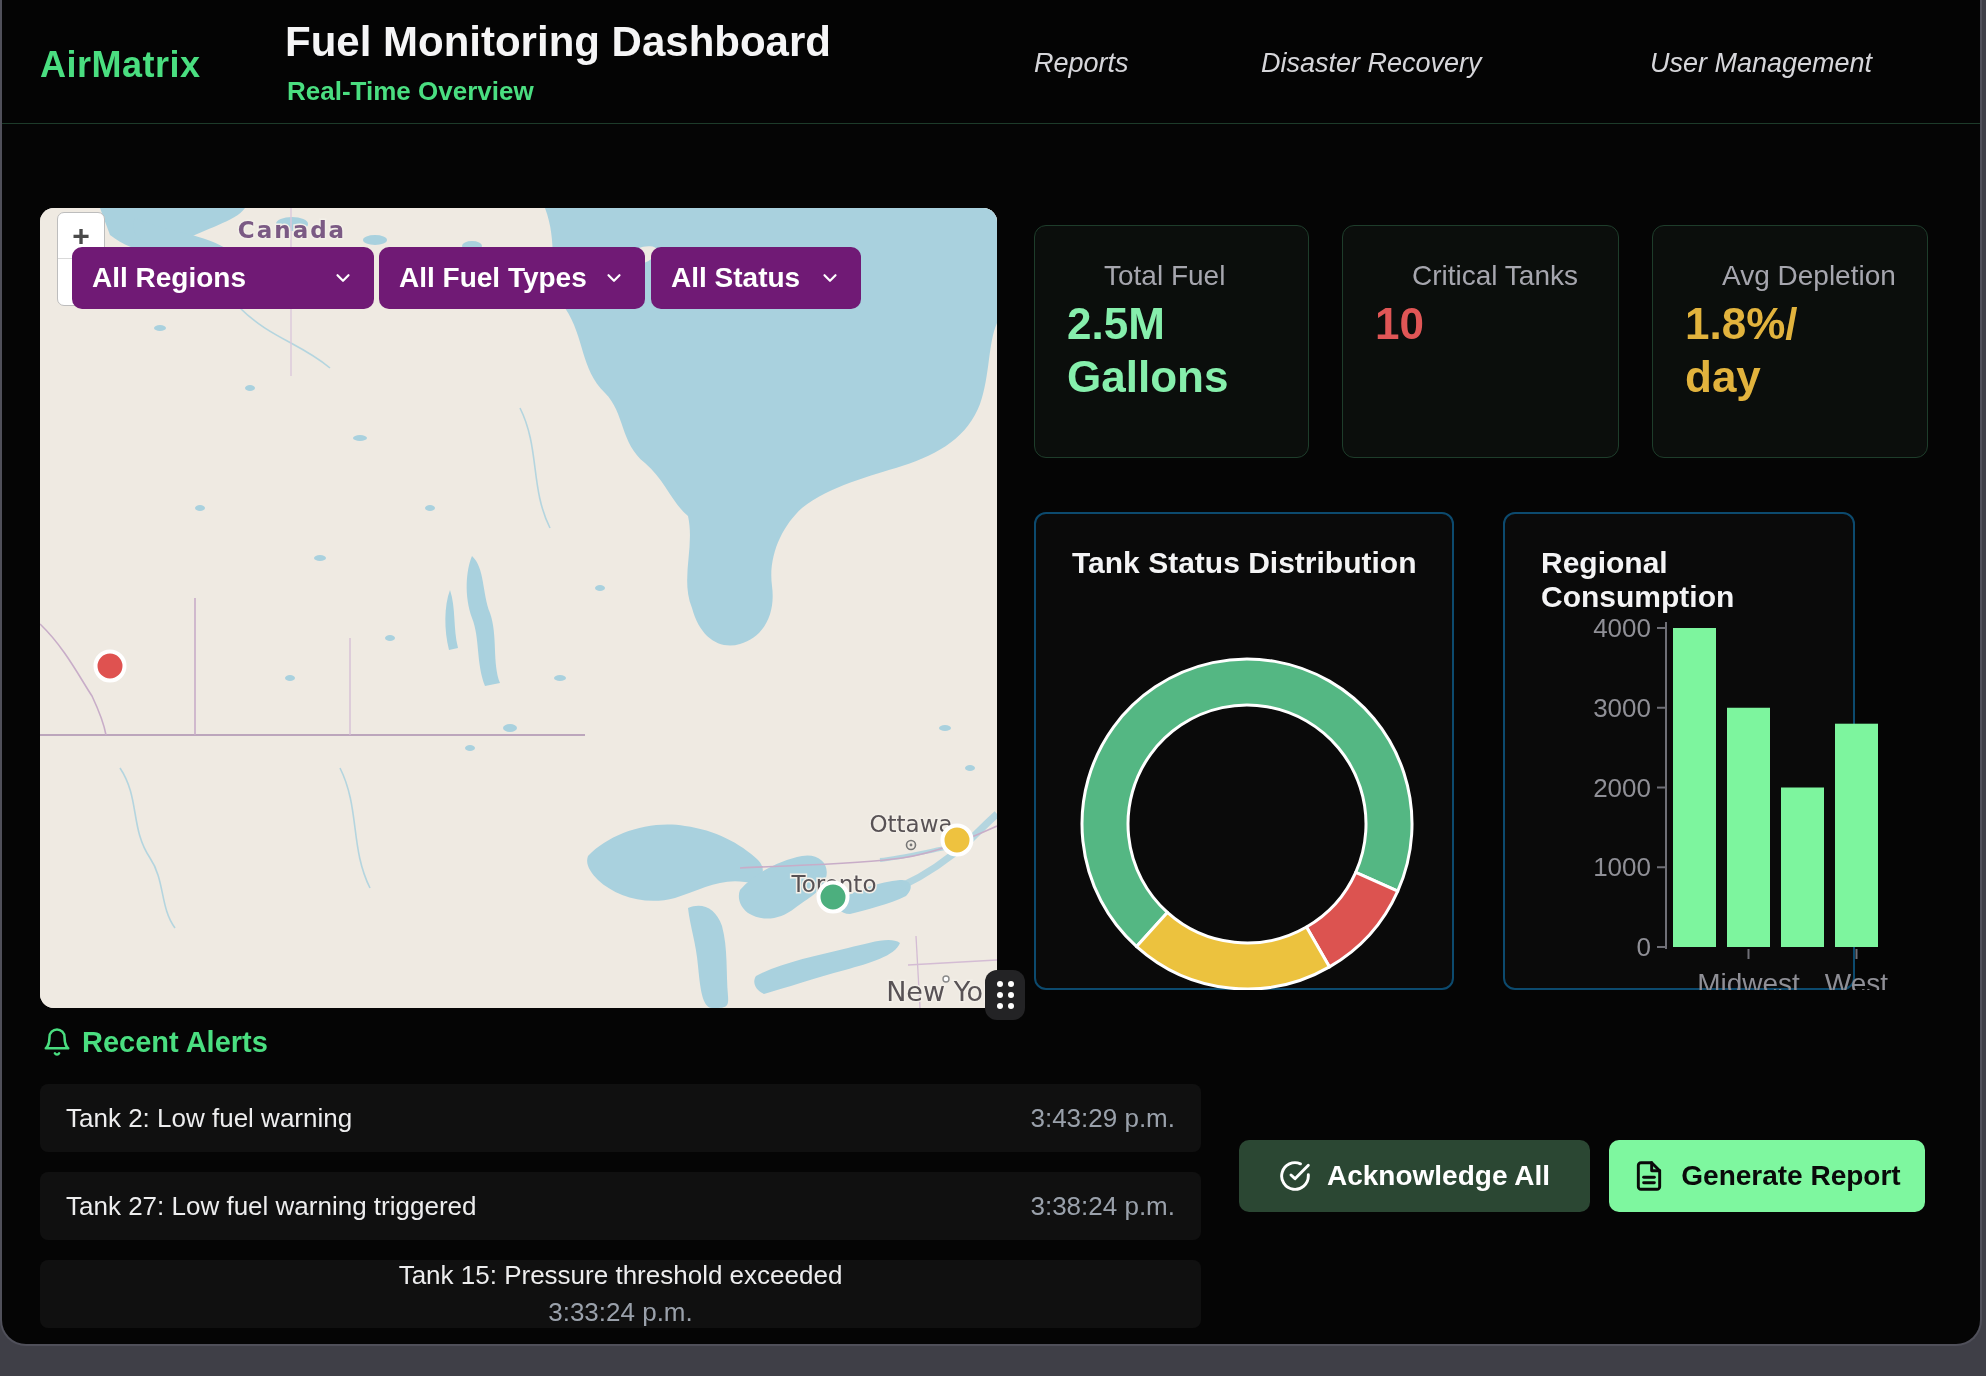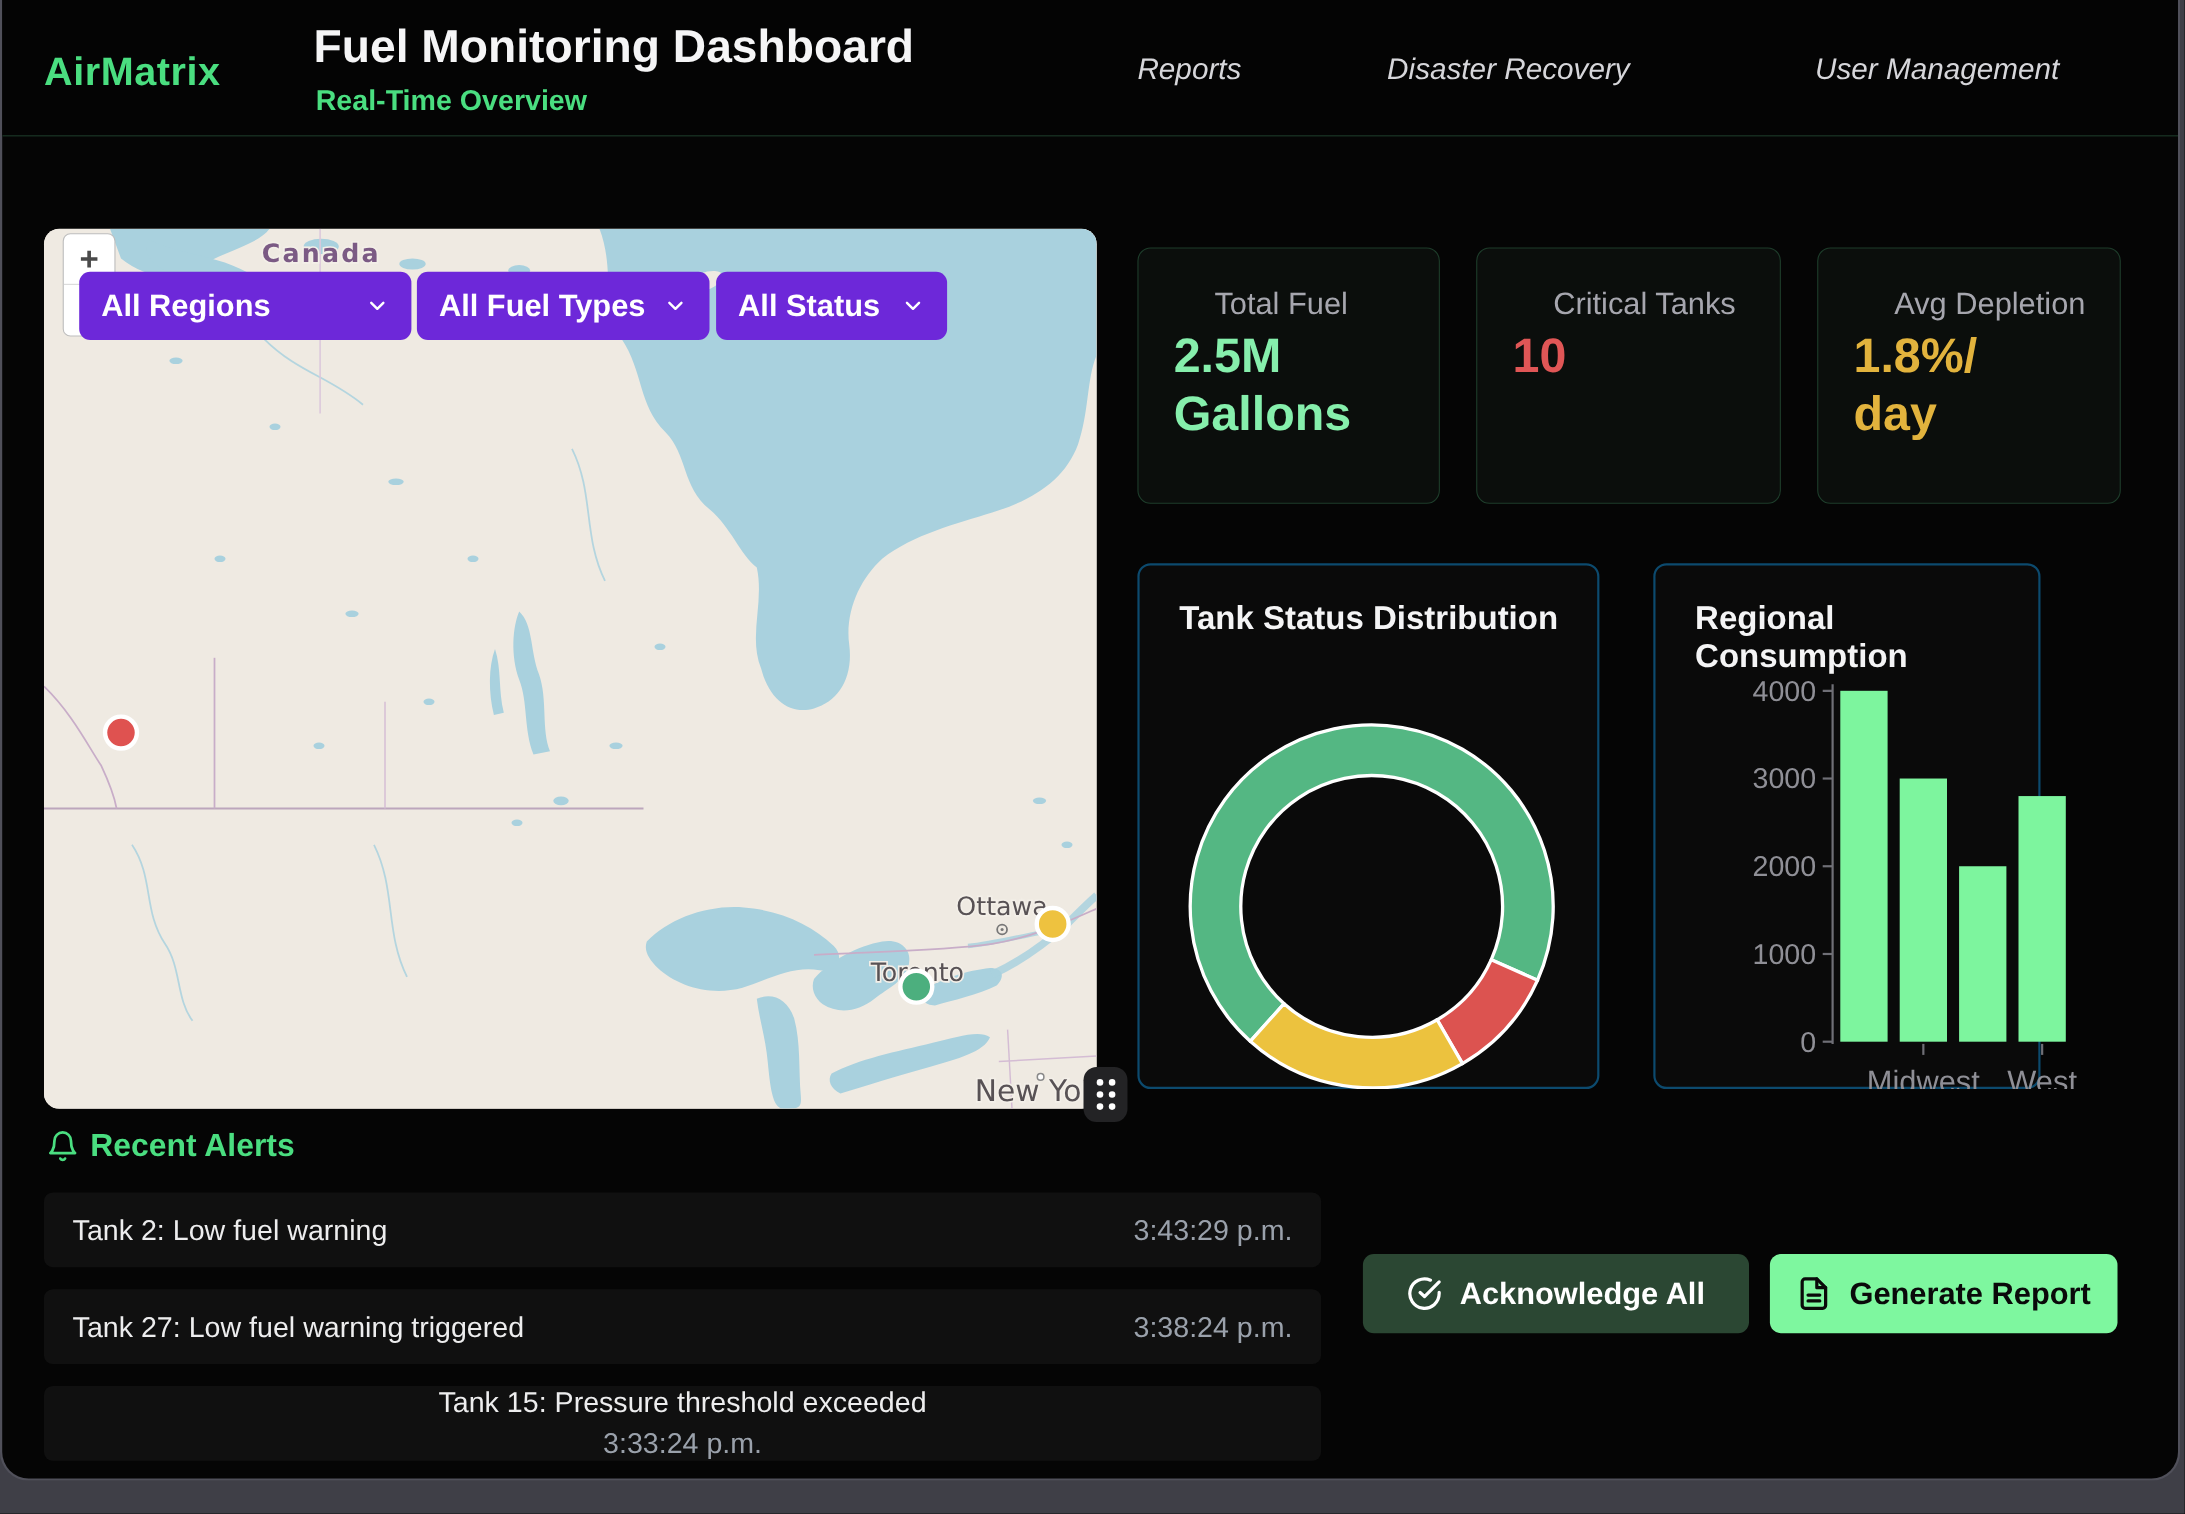--- a/index.html
+++ b/index.html
@@ -18,21 +18,21 @@
   .title{position:absolute;left:283px;top:18px;font-size:42px;font-weight:bold;color:#f5f5f6;}
   .subtitle{position:absolute;left:285px;top:76px;font-size:26px;font-weight:600;color:#4ade80;}
   .nav-item{position:absolute;top:48px;font-size:27px;color:#d6d6da;cursor:pointer;font-style:italic;}
   .nav-reports{left:1032px;} .nav-dr{left:1259px;} .nav-um{left:1648px;}
   
   .map-panel{position:absolute;left:38px;top:208px;width:957px;height:800px;border-radius:14px;overflow:hidden;background:#efeae2;}
   .zoomctl{position:absolute;left:55px;top:212px;width:46px;height:92px;background:#ffffff;border:1px solid #bdbdbd;border-radius:7px;z-index:3;overflow:hidden;}
   .zoomctl .zbtn{width:100%;height:45px;display:flex;align-items:center;justify-content:center;font-size:30px;font-weight:bold;color:#4a4a4a;cursor:pointer;}
   .zoomctl .zdiv{height:1px;background:#d9d9d9;}
   .filter{
-    position:absolute;top:247px;height:62px;background:#6d28d9;border-radius:10px;z-index:5;
+    position:absolute;top:247px;height:62px;background:#701a75;border-radius:10px;z-index:5;
     color:#ffffff;font-size:28px;font-weight:bold;display:flex;align-items:center;
     padding:0 20px;box-sizing:border-box;justify-content:space-between;cursor:pointer;
   }
   .f1{left:70px;width:302px;} .f2{left:377px;width:266px;} .f3{left:649px;width:210px;}
   .chev{width:22px;height:22px;flex:0 0 auto;margin-left:14px;}
   .grip{
     position:absolute;left:983px;top:970px;width:40px;height:50px;background:#232325;border-radius:12px;z-index:6;
     display:grid;grid-template-columns:repeat(2,6px);grid-template-rows:repeat(3,6px);gap:5px;place-content:center;cursor:grab;
   }
   .grip i{width:6px;height:6px;border-radius:50%;background:#ffffff;display:block;}

